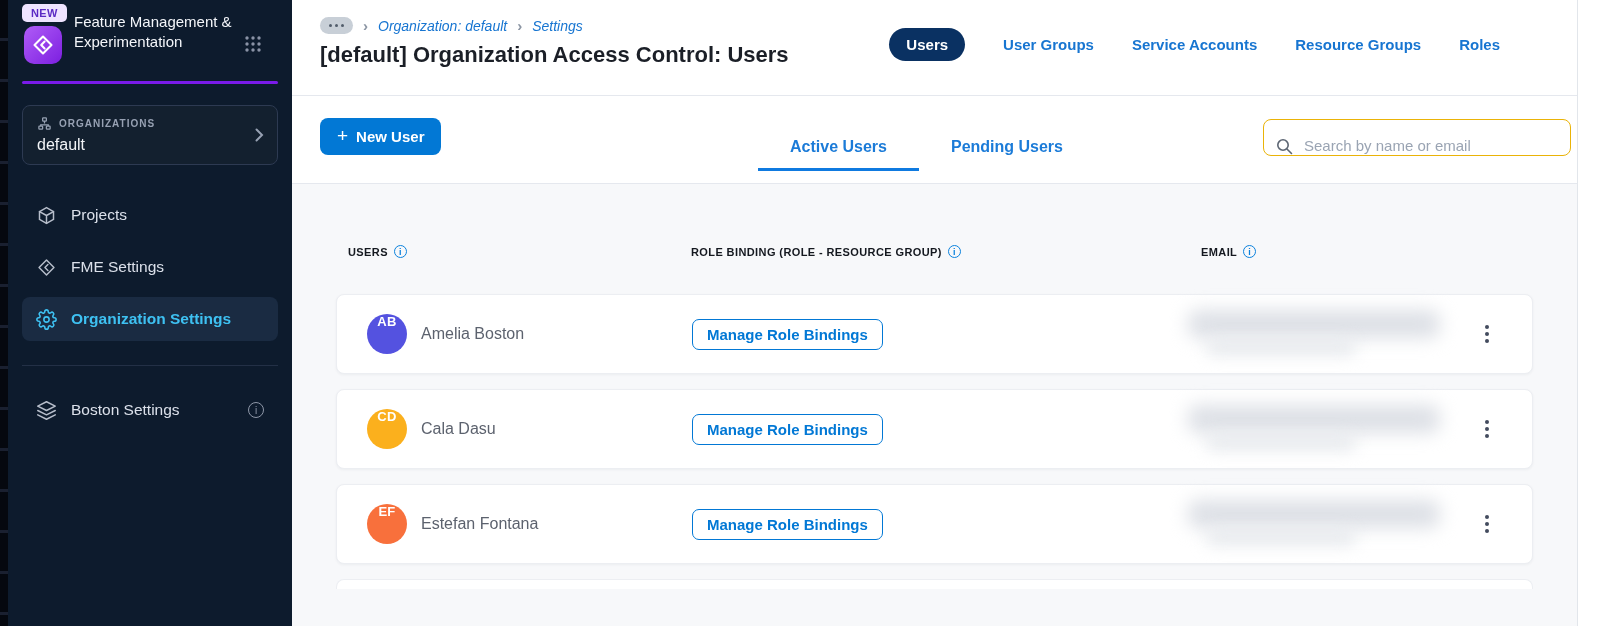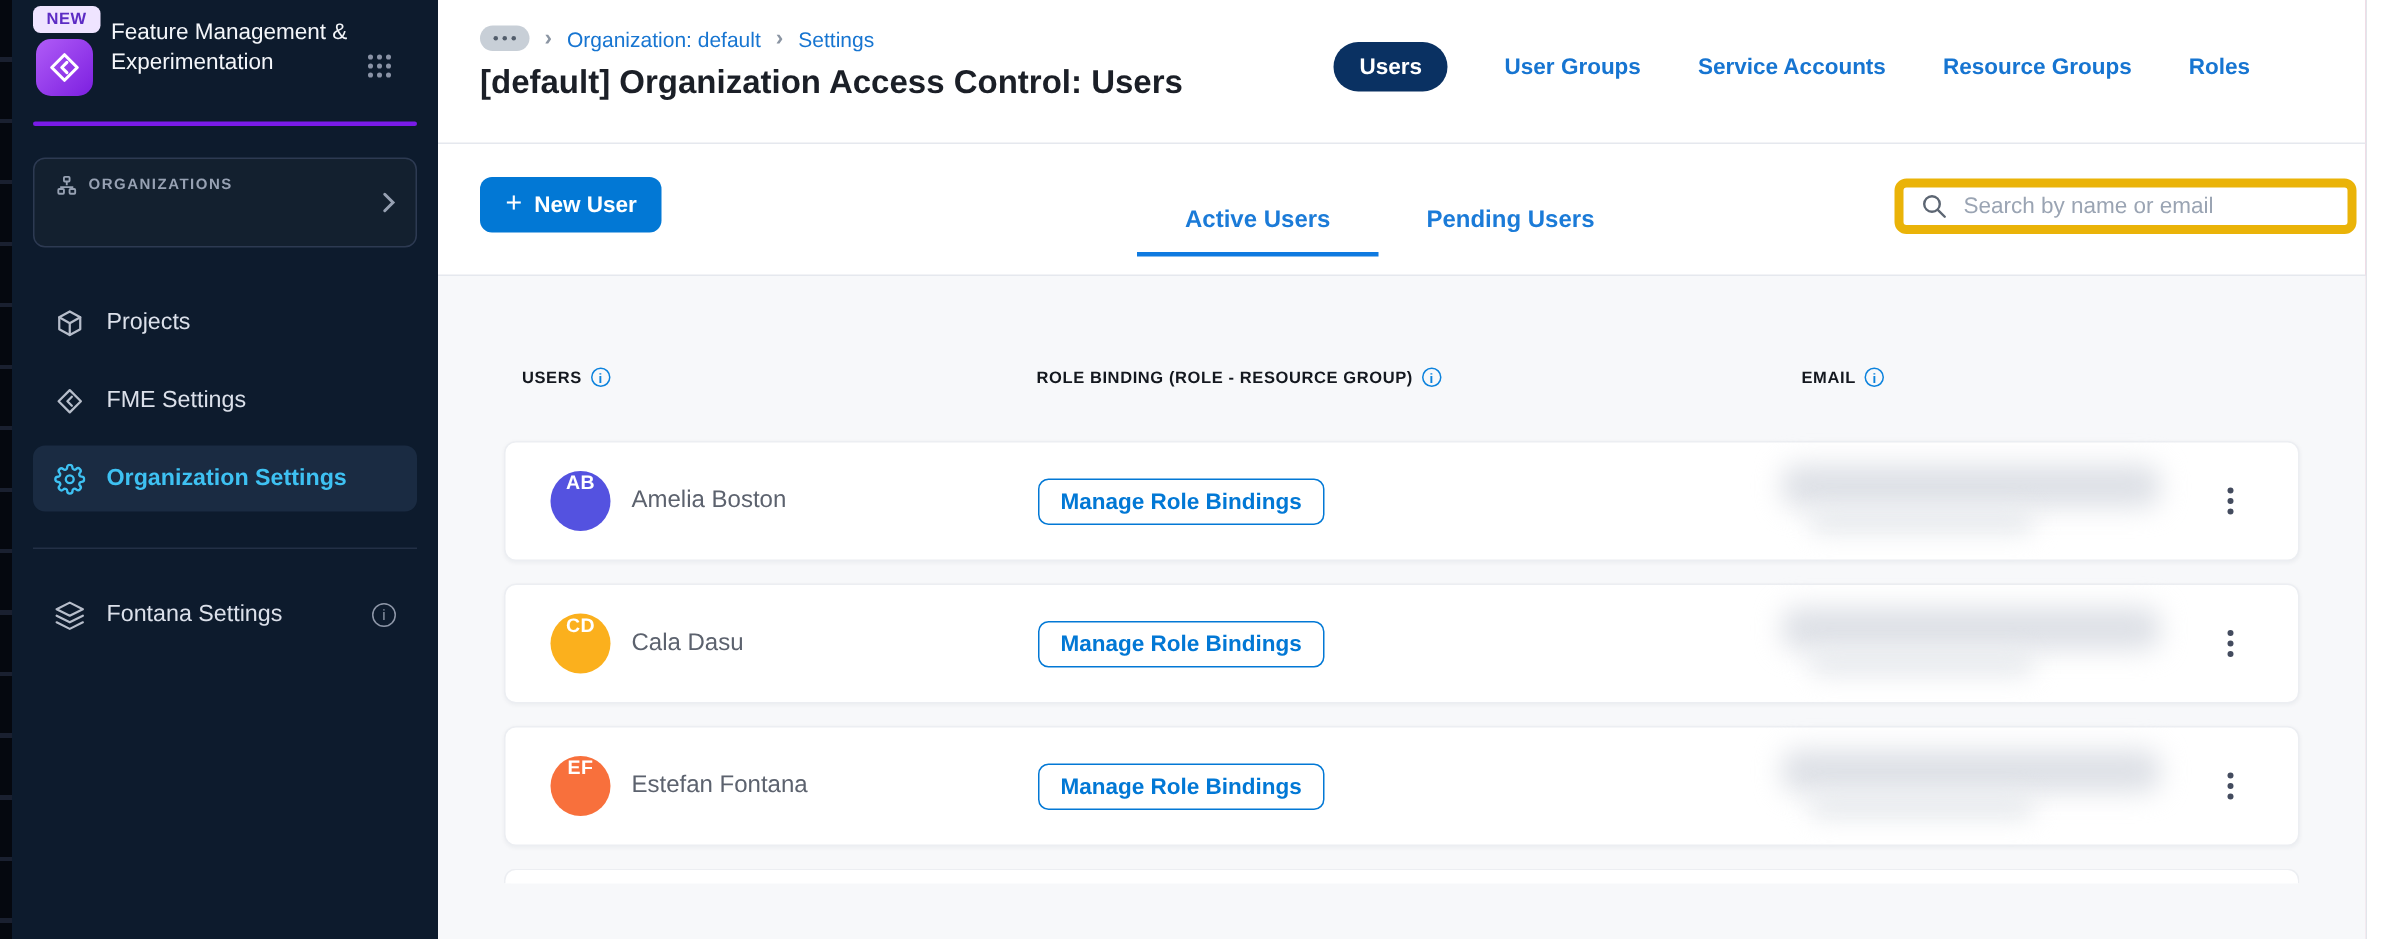--- a/index.html
+++ b/index.html
@@ -41,39 +41,39 @@
   
   .main { width:1285px; flex-shrink:0; background:#fff; display:flex; flex-direction:column; position:relative; }
   .right-gutter { flex:1; background:#fff; border-left:1px solid #e2e6eb; }
 
   .page-header { height:96px; border-bottom:1px solid #e5e8ee; position:relative; padding-left:28px; }
   .crumbs { display:flex; align-items:center; gap:10px; padding-top:17px; font-size:14px; }
   .crumb-dots { width:33px; height:17px; border-radius:9px; background:#c8cfd7; display:inline-flex;
                 align-items:center; justify-content:center; gap:3px; cursor:pointer; }
   .crumb-dots i { width:3px; height:3px; border-radius:50%; background:#525d6b; }
   .crumb-sep { color:#8b95a3; font-size:15px; font-weight:600; }
-  .crumb-link { color:#1775d1; cursor:pointer; text-decoration:none; }
+  .crumb-link { color:#1775d1; cursor:pointer; text-decoration:none;font-style:italic; }
   .page-title { margin:8px 0 0; font-size:22px; font-weight:700; color:#1b1f27; }
 
   .top-nav { position:absolute; top:28px; right:77px; display:flex; align-items:center; gap:38px;
              font-size:15px; font-weight:600; }
   .nav-link { color:#1775d1; cursor:pointer; text-decoration:none; }
   .nav-pill { background:#0a3162; color:#fff; padding:8px 17px; border-radius:18px; cursor:pointer; text-decoration:none; }
 
   .toolbar { height:88px; border-bottom:1px solid #e5e8ee; position:relative; }
   .new-user-btn { position:absolute; left:28px; top:22px; height:37px; padding:0 17px; background:#0278d5;
                   color:#fff; border:none; border-radius:8px; font-size:15px; font-weight:700;
                   display:flex; align-items:center; gap:8px; cursor:pointer; font-family:inherit; }
   .plus-glyph { font-size:19px; font-weight:400; margin-top:-2px; }
   .tabs { position:absolute; left:466px; bottom:12px; display:flex; }
   .tab { padding:0 32px; height:46px; display:flex; align-items:center; font-size:16px; font-weight:700;
          color:#1b7bd8; cursor:pointer; border-bottom:3px solid transparent; }
   .tab.active { border-bottom-color:#0f7ae0; font-weight:600; }
-  .search-wrap { position:absolute; right:6px; top:23px; width:308px; height:37px; border:6px solid #eab308;
-                 border-radius:8px; background:#fff; display:flex; align-items:center; padding:0 12px; gap:9px; }
+  .search-wrap { position:absolute; right:6px; top:23px; width:308px; height:37px; border:1px solid #eab308;
+                 border-radius:8px; background:#fff; display:flex; align-items:flex-end; padding:0 12px; gap:9px; }
   .search-wrap input { border:none; outline:none; flex:1; font-size:15px; color:#2a313d;
                        font-family:inherit; background:transparent; }
   .search-wrap input::placeholder { color:#9aa4b3; }
 
   .content { flex:1; background:#f7f8fa; padding:20px 44px 0; }
   .total-row { display:flex; justify-content:space-between; align-items:center; height:38px; }
   .total { font-size:17px; font-weight:700; color:#1e242e; }
   .sort-btn { height:38px; background:#fff; border:1px solid #d8dce3; border-radius:8px; display:flex;
               align-items:center; gap:10px; padding:0 14px; font-size:15px; font-weight:600; color:#22262e;
               cursor:pointer; font-family:inherit; }
@@ -145,20 +145,21 @@
         <span>
           <svg width="15" height="15" viewBox="0 0 24 24" fill="none" stroke="#97a1b3" stroke-width="2">
             <rect x="9" y="3" width="6" height="5" rx="1"></rect>
             <rect x="3" y="16" width="6" height="5" rx="1"></rect>
             <rect x="15" y="16" width="6" height="5" rx="1"></rect>
             <path d="M12 8v4M6 16v-2h12v2"></path>
           </svg>
         </span>
         <span class="org-label">ORGANIZATIONS</span>
       </div>
+      <div class="org-value">default</div>
       <span class="org-chevron">
         <svg width="9" height="14" viewBox="0 0 9 14" fill="none" stroke="#97a1b3" stroke-width="2" stroke-linecap="round">
             <path d="M1.5 1.5L7 7l-5.5 5.5"></path>
           </svg>
       </span>
     </div>
 
     <nav class="side-menu">
       <div class="menu-item">
         <span>
@@ -189,21 +190,21 @@
       </div>
       <div class="menu-divider"></div>
       <div class="menu-item">
         <span>
           <svg width="21" height="21" viewBox="0 0 24 24" fill="none" stroke="#b6bdca" stroke-width="1.7" stroke-linejoin="round" stroke-linecap="round">
             <path d="M12 2L2 7l10 5 10-5-10-5z"></path>
             <path d="M2 12l10 5 10-5"></path>
             <path d="M2 17l10 5 10-5"></path>
           </svg>
         </span>
-        <span>Fontana Settings</span>
+        <span>Boston Settings</span>
         <span class="info-circle">i</span>
       </div>
     </nav>
   </aside>
 
   <main class="main">
 
     <header class="page-header">
       <div class="crumbs">
         <span class="crumb-dots">

